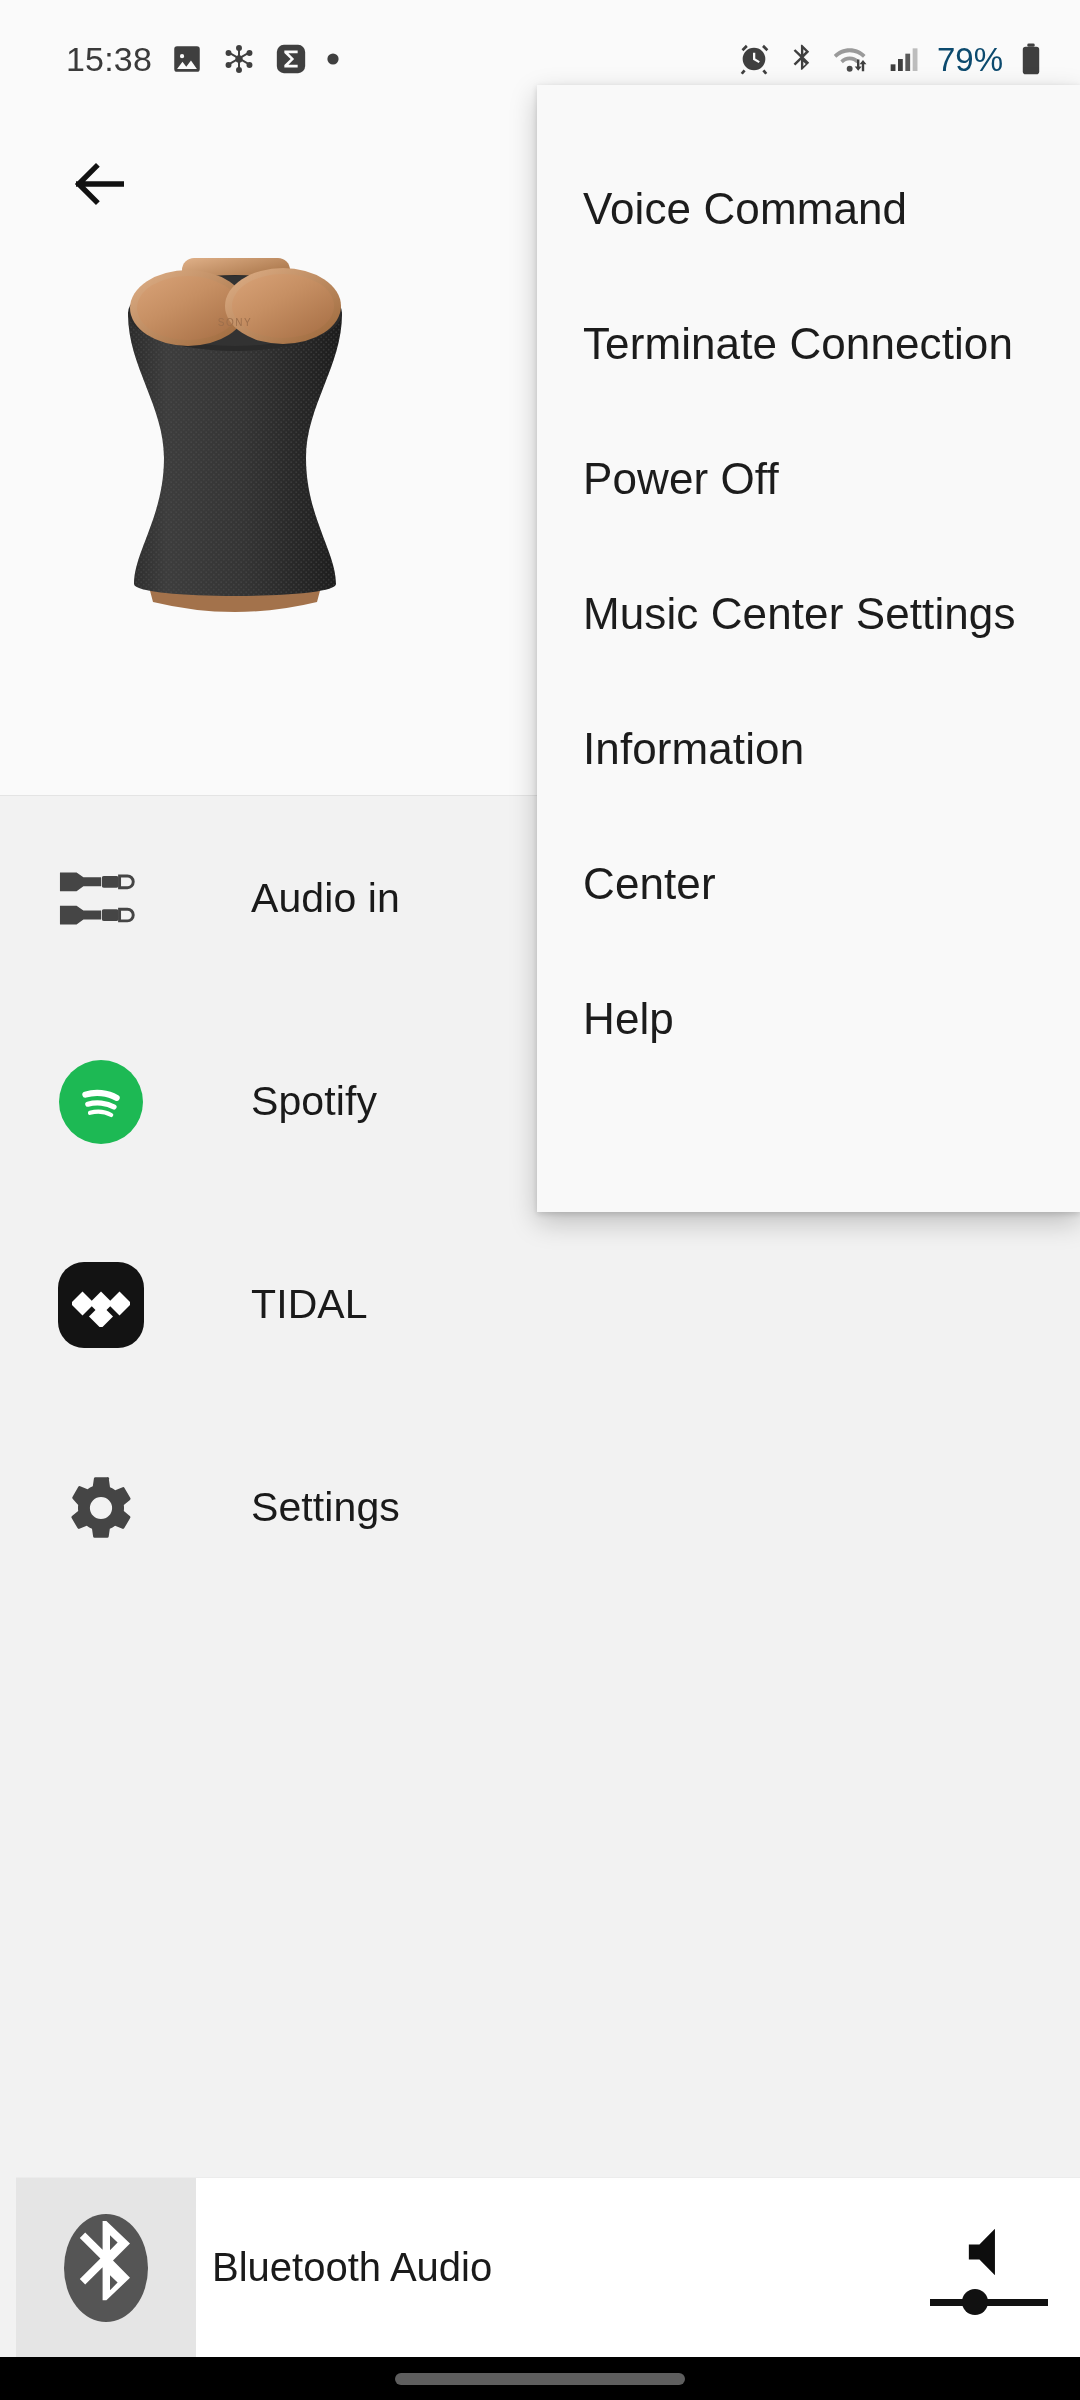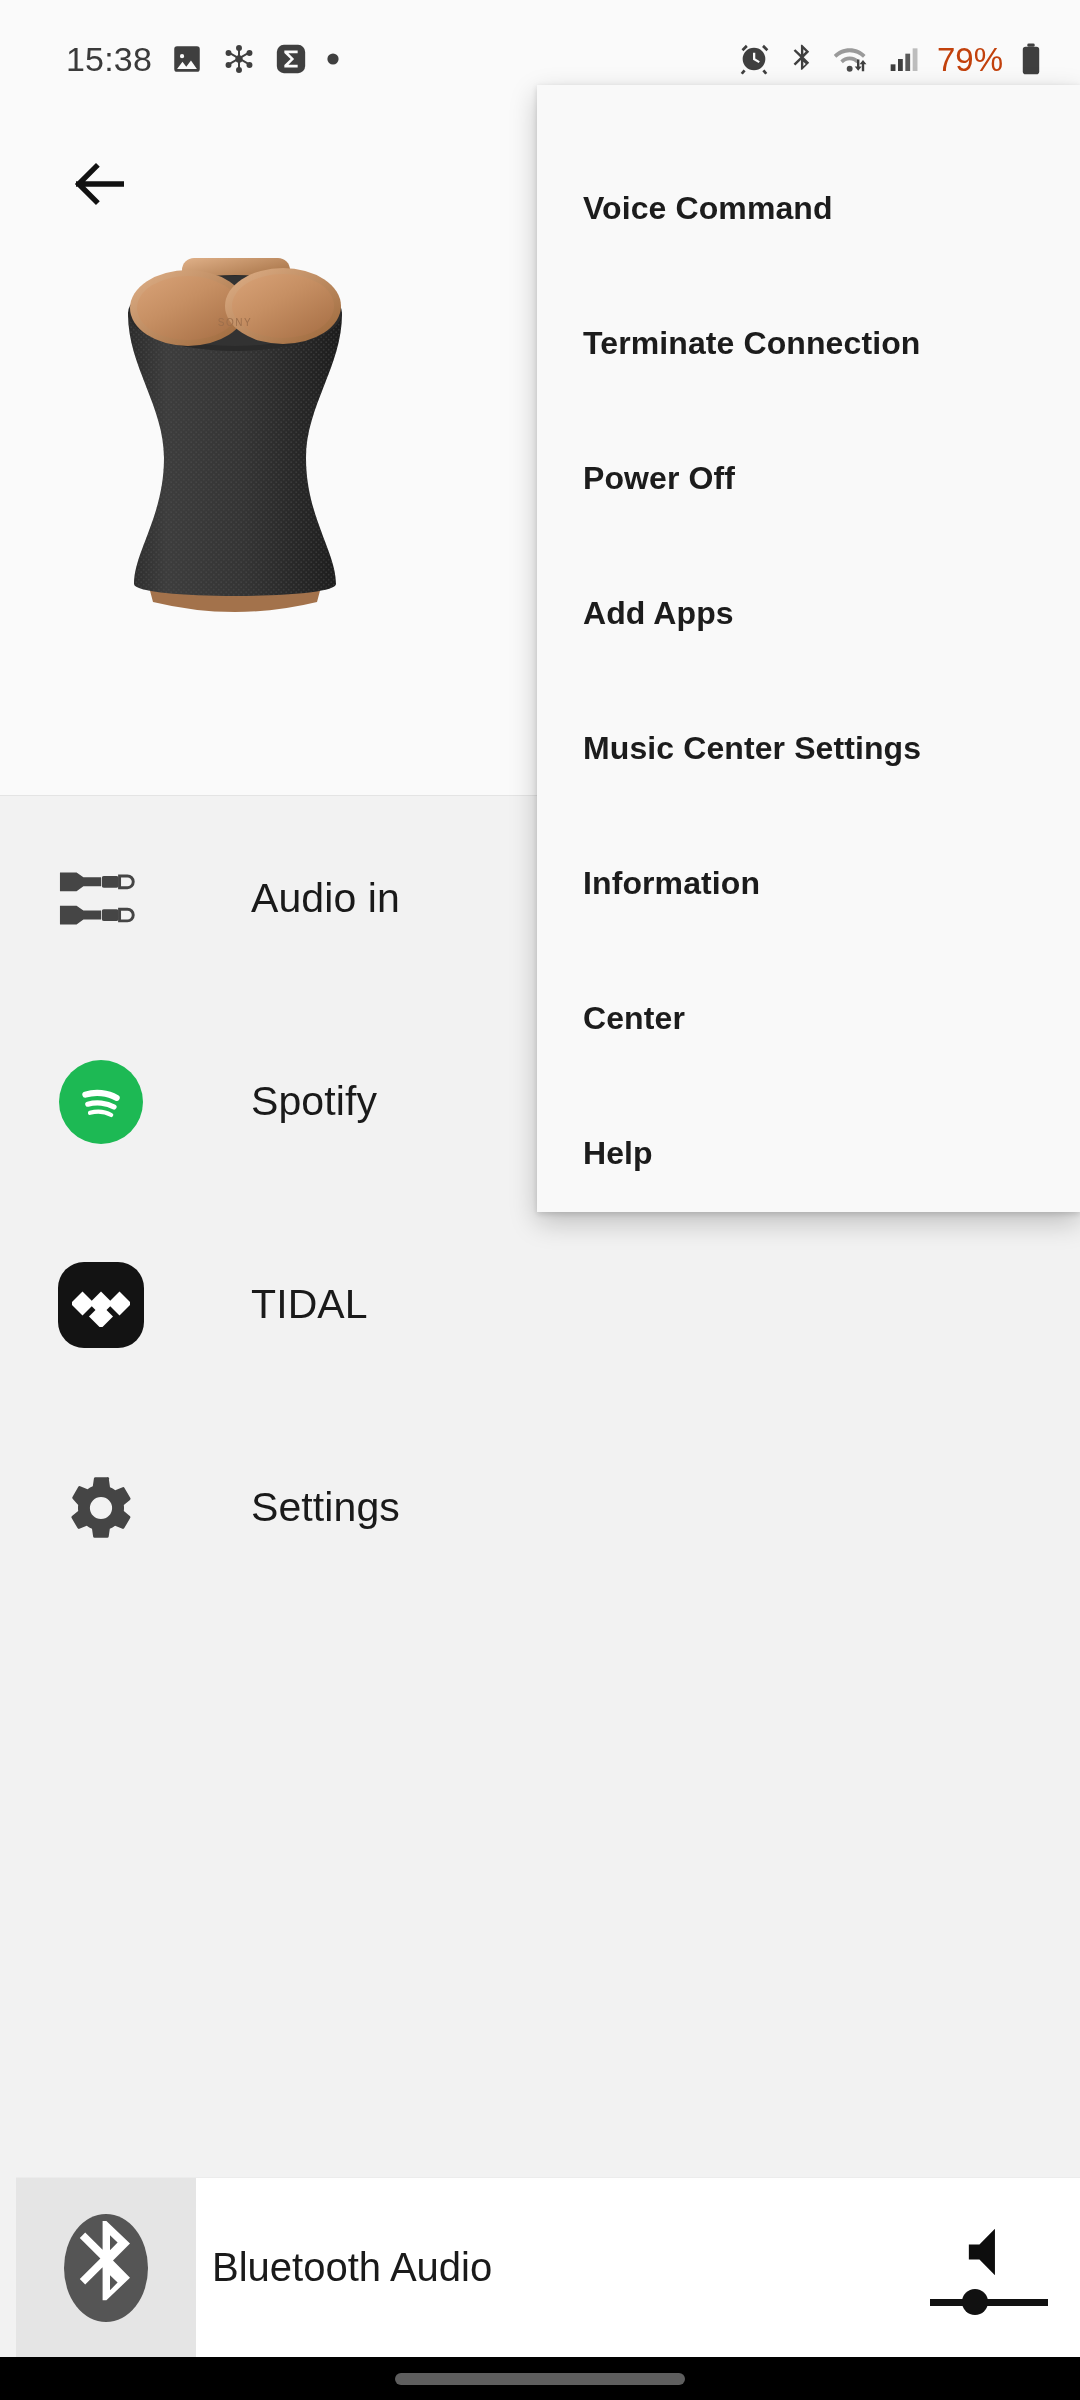--- a/index.html
+++ b/index.html
@@ -28,21 +28,21 @@
   }
   #status-left{ display:flex; align-items:center; gap:18px; }
   #status-clock{
     font-size:34px; color:#3a3a3a; letter-spacing:.2px;
     font-weight:400; line-height:1;
   }
   #status-right{
     margin-left:auto;
     display:flex; align-items:center; gap:15px;
   }
-  #battery-pct{ font-size:33px; color:#c2410c; line-height:1; margin-left:2px;}
+  #battery-pct{ font-size:33px; color:#0c4a6e; line-height:1; margin-left:2px;}
   .sicon{ display:block; }
 
   
   #hero{
     position:absolute; top:76px; left:0;
     width:1080px; height:720px;
     background:#fafafa;
     border-bottom:1px solid #e4e4e4;
     z-index:5;
   }
@@ -99,25 +99,24 @@
     width:543px; height:1127px;
     background:#f9f9f9;
     box-shadow:0 10px 26px rgba(0,0,0,.22), 0 2px 6px rgba(0,0,0,.14);
     z-index:40;
     padding-top:56px;
   }
   .menu-item{
     height:135px;
     display:flex; align-items:center;
     padding-left:46px;
-    font-size:32px;
+    font-size:44px;
     color:#1c1c1c;
     letter-spacing:.1px;
     white-space:nowrap;
-    font-weight:bold;
   }
 
   
   #now-playing{
     position:absolute; left:16px; top:2177px;
     width:1080px; height:180px;
     display:flex; align-items:stretch;
     background:#ffffff;
     z-index:20;
     border-top:1px solid #ececec;
@@ -362,21 +361,20 @@
         </svg>
       </div>
       <div class="app-label">Settings</div>
     </div>
   </div>
 
   <div id="overflow-menu">
     <div class="menu-item">Voice Command</div>
     <div class="menu-item">Terminate Connection</div>
     <div class="menu-item">Power Off</div>
-    <div class="menu-item">Add Apps</div>
     <div class="menu-item">Music Center Settings</div>
     <div class="menu-item">Information</div>
     <div class="menu-item">Center</div>
     <div class="menu-item">Help</div>
   </div>
 
   <div id="now-playing">
     <div id="np-source-icon">
       <svg width="96" height="120" viewBox="0 0 48 60">
         <ellipse cx="24" cy="30" rx="21" ry="27" fill="#555555"></ellipse>

